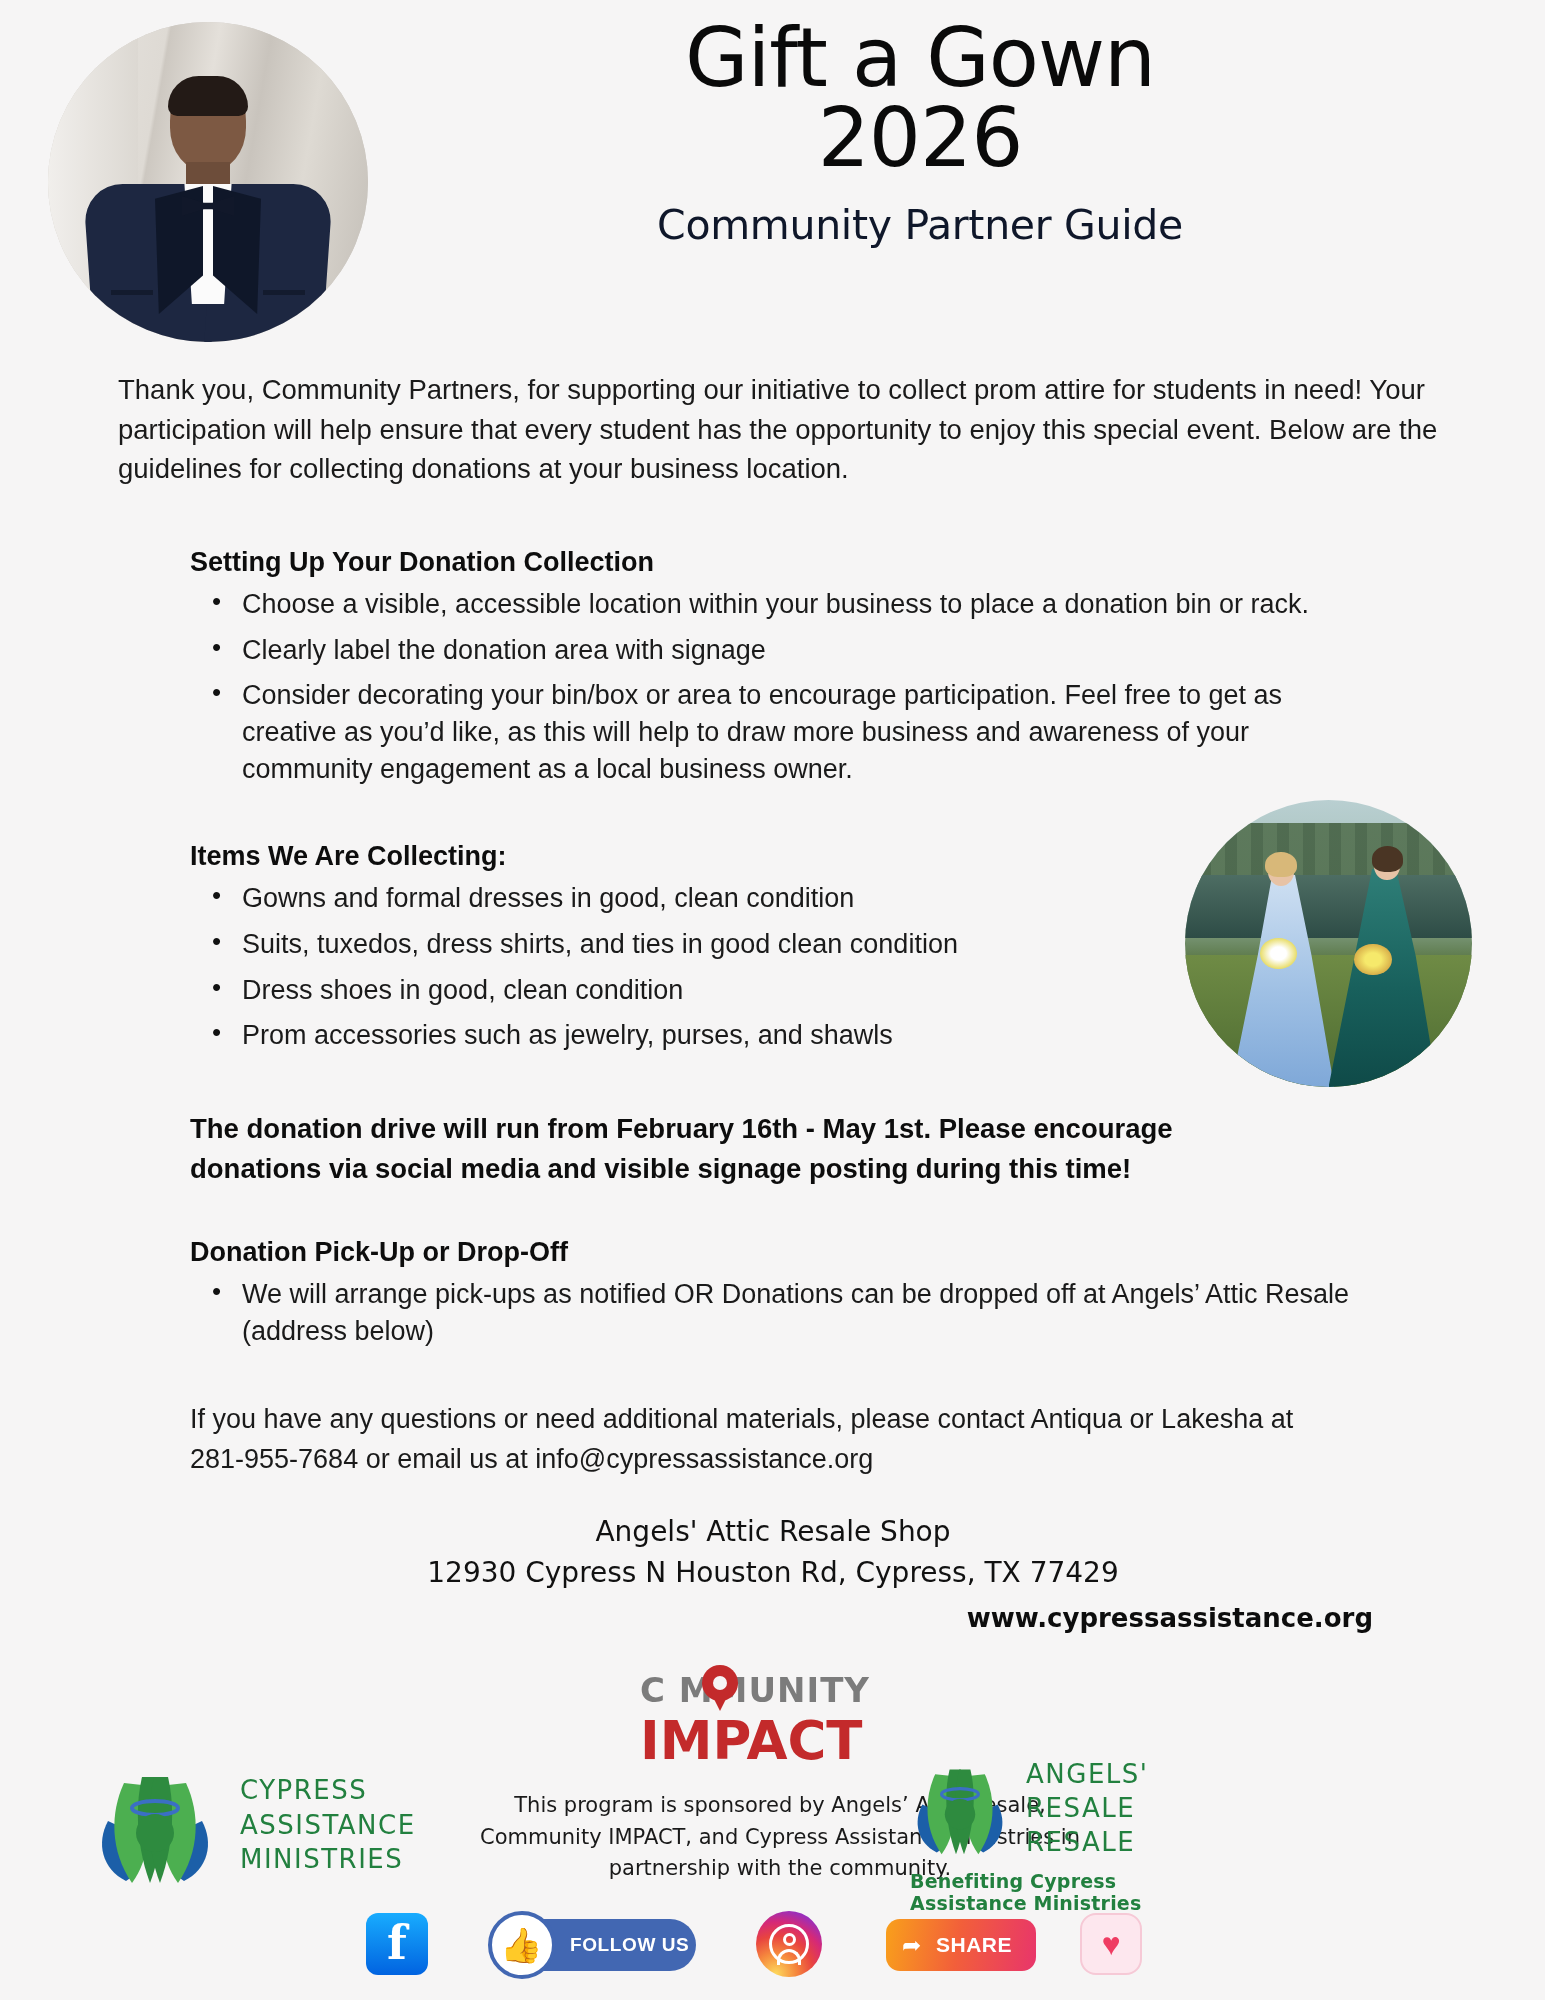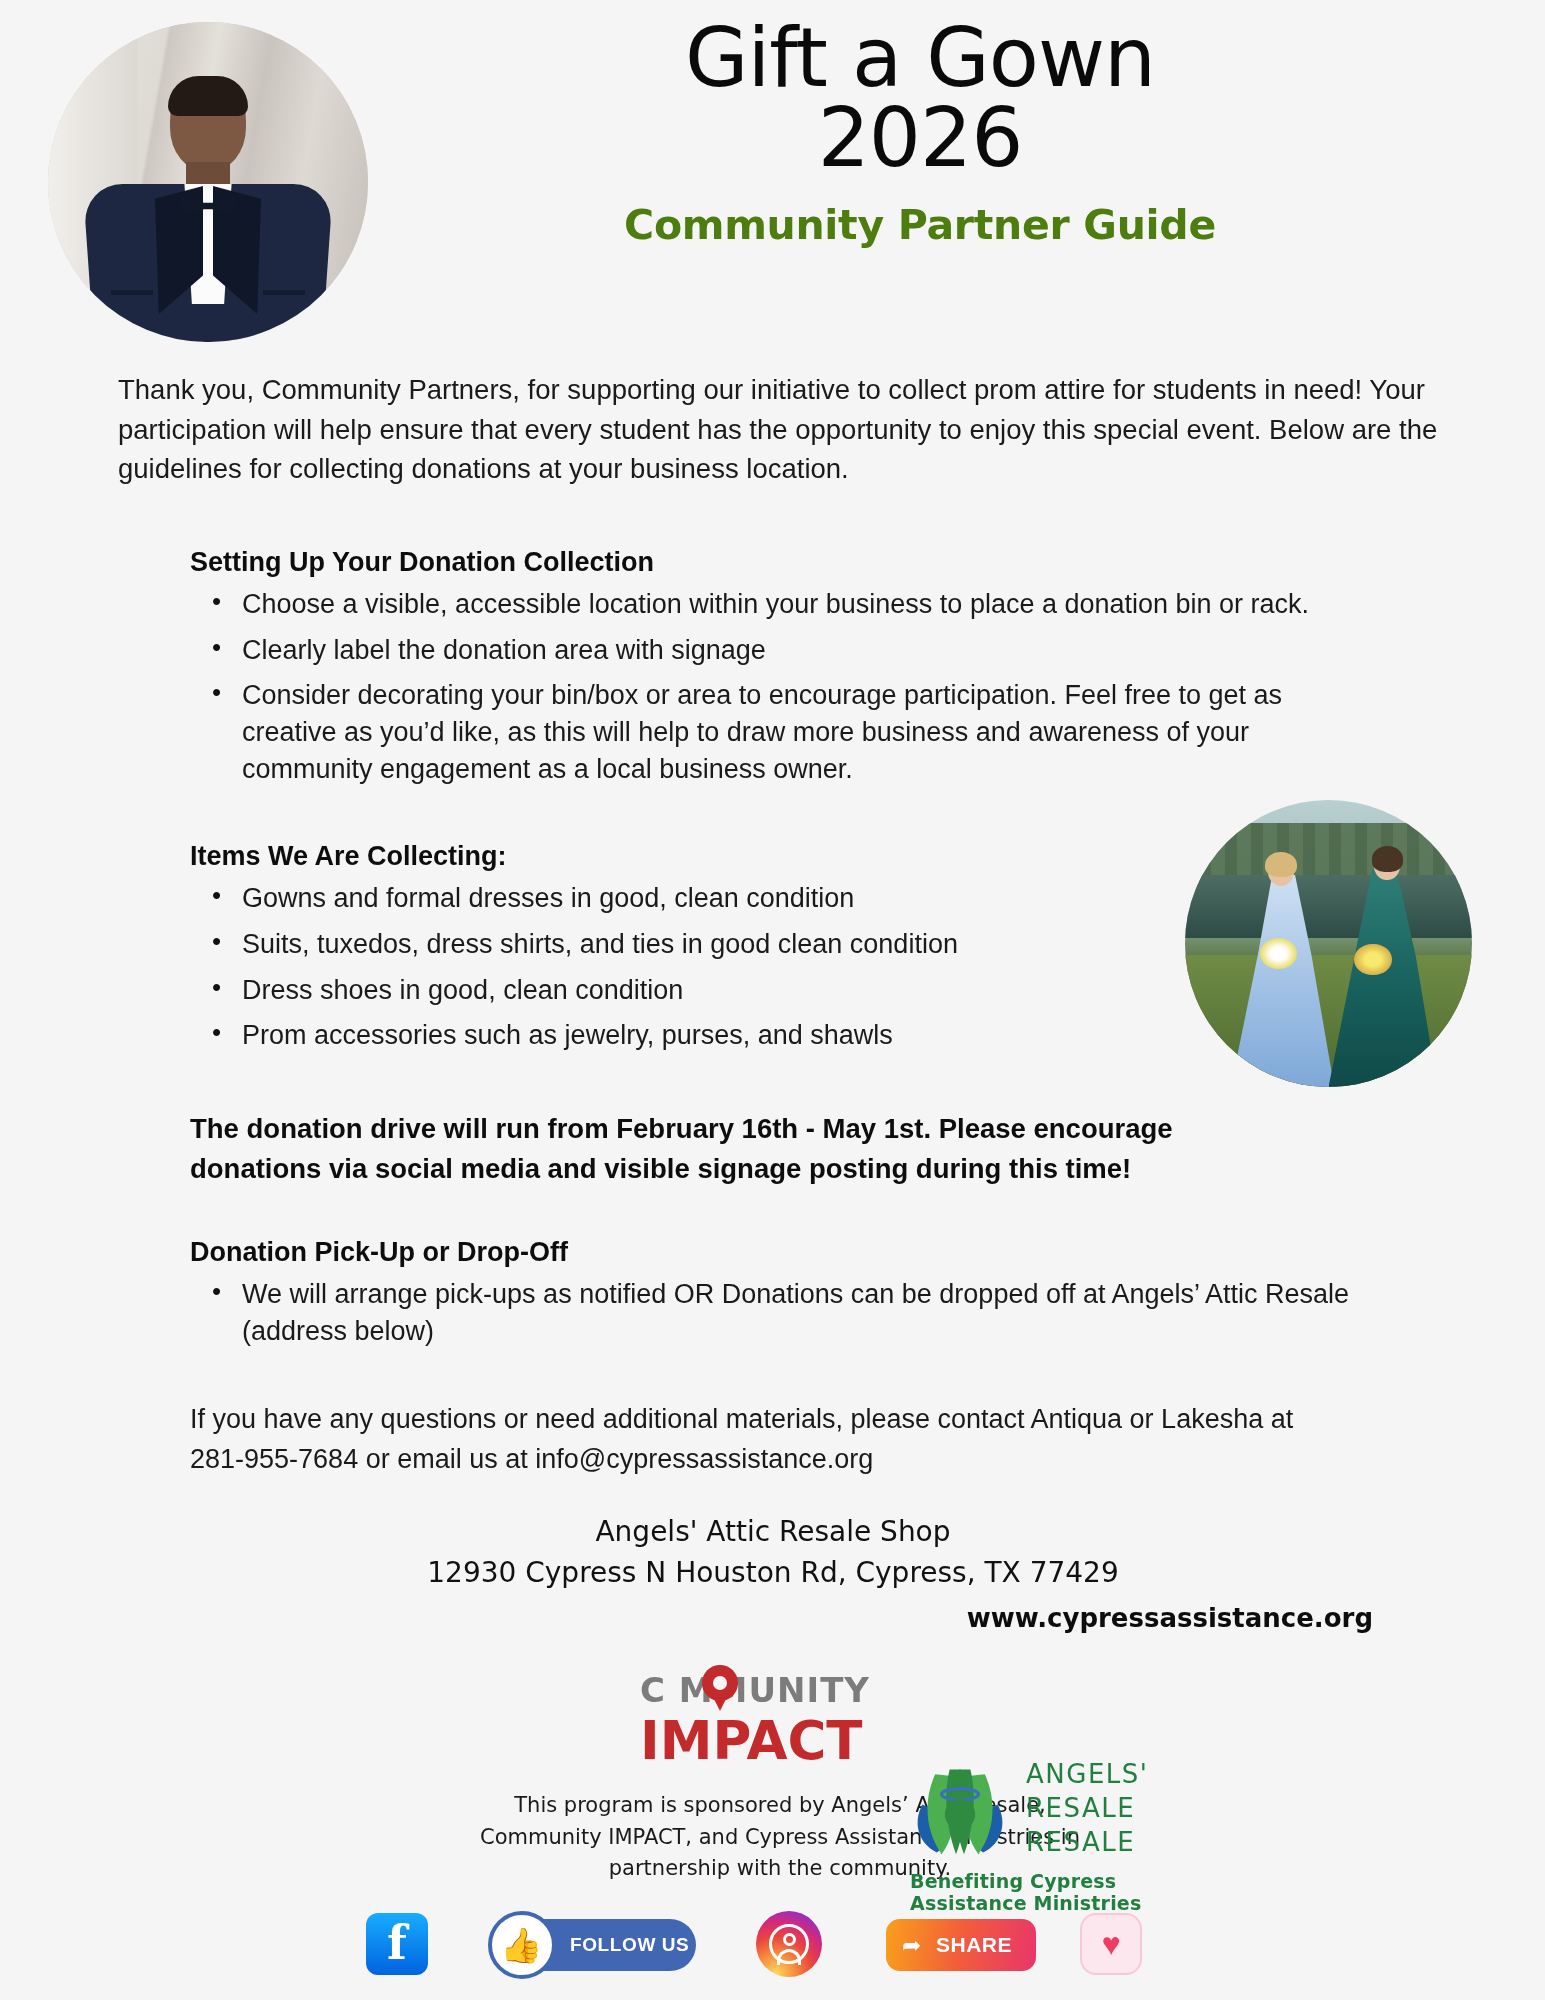--- a/index.html
+++ b/index.html
@@ -79,23 +79,23 @@
     font-family:"DejaVu Sans", sans-serif;
     font-weight:400;
     font-size:82px;line-height:0.98;
     letter-spacing:-1px;
     color:#0a0a0a;
     margin:0;
   }
   .main-title .l2{display:block;}
   .subtitle{
     font-family:"DejaVu Sans", sans-serif;
-    font-weight:700;
+    font-weight:400;
     font-size:41px;
-    color:#4d7c0f;
+    color:#0f172a;
     margin:22px 0 0 0;
     letter-spacing:-.3px;
   }
 
   
   .intro{
     position:absolute;left:118px;top:370px;width:1320px;
     font-size:27.5px;line-height:1.44;color:#1a1a1a;
   }
 
@@ -391,20 +391,37 @@
     <div class="ci-pin">
       <div class="pbody"></div>
       <div class="ptip"></div>
       <div class="phole"></div>
     </div>
     <div class="ci-bot">IMPACT</div>
   </div>
 
   <div class="sponsor">This program is sponsored by Angels’ Attic Resale, Community IMPACT, and Cypress Assistance Ministries in partnership with the community.</div>
 
+  <div class="cam">
+    <svg class="wings" viewBox="0 0 150 140">
+      <path d="M28 62 C16 84 22 110 46 122 C60 113 66 96 62 78 Z" fill="#1c5fa8"></path>
+      <path d="M122 62 C134 84 128 110 104 122 C90 113 84 96 88 78 Z" fill="#1c5fa8"></path>
+      <path d="M44 24 C30 54 30 92 52 124 C70 100 74 60 62 26 Z" fill="#4caf50"></path>
+      <path d="M106 24 C120 54 120 92 98 124 C80 100 76 60 88 26 Z" fill="#4caf50"></path>
+      <path d="M62 18 C54 52 58 92 70 124 C82 94 84 52 76 18 Z" fill="#2e8b3f"></path>
+      <path d="M88 18 C96 52 92 92 80 124 C68 94 66 52 74 18 Z" fill="#2e8b3f"></path>
+      <ellipse cx="75" cy="49" rx="23" ry="7" fill="none" stroke="#3b6fc4" stroke-width="4"></ellipse>
+      <circle cx="75" cy="74" r="19" fill="#2e8b3f"></circle>
+    </svg>
+    <div class="cam-text">
+      <div>CYPRESS</div>
+      <div>ASSISTANCE</div>
+      <div>MINISTRIES</div>
+    </div>
+  </div>
 
   <div class="aar">
     <svg style="position:absolute;left:0;top:0;width:120px;height:118px;" viewBox="0 0 150 140">
       <path d="M28 62 C16 84 22 110 46 122 C60 113 66 96 62 78 Z" fill="#1c5fa8"></path>
       <path d="M122 62 C134 84 128 110 104 122 C90 113 84 96 88 78 Z" fill="#1c5fa8"></path>
       <path d="M44 24 C30 54 30 92 52 124 C70 100 74 60 62 26 Z" fill="#4caf50"></path>
       <path d="M106 24 C120 54 120 92 98 124 C80 100 76 60 88 26 Z" fill="#4caf50"></path>
       <path d="M62 18 C54 52 58 92 70 124 C82 94 84 52 76 18 Z" fill="#2e8b3f"></path>
       <path d="M88 18 C96 52 92 92 80 124 C68 94 66 52 74 18 Z" fill="#2e8b3f"></path>
       <ellipse cx="75" cy="49" rx="23" ry="7" fill="none" stroke="#3b6fc4" stroke-width="4"></ellipse>

